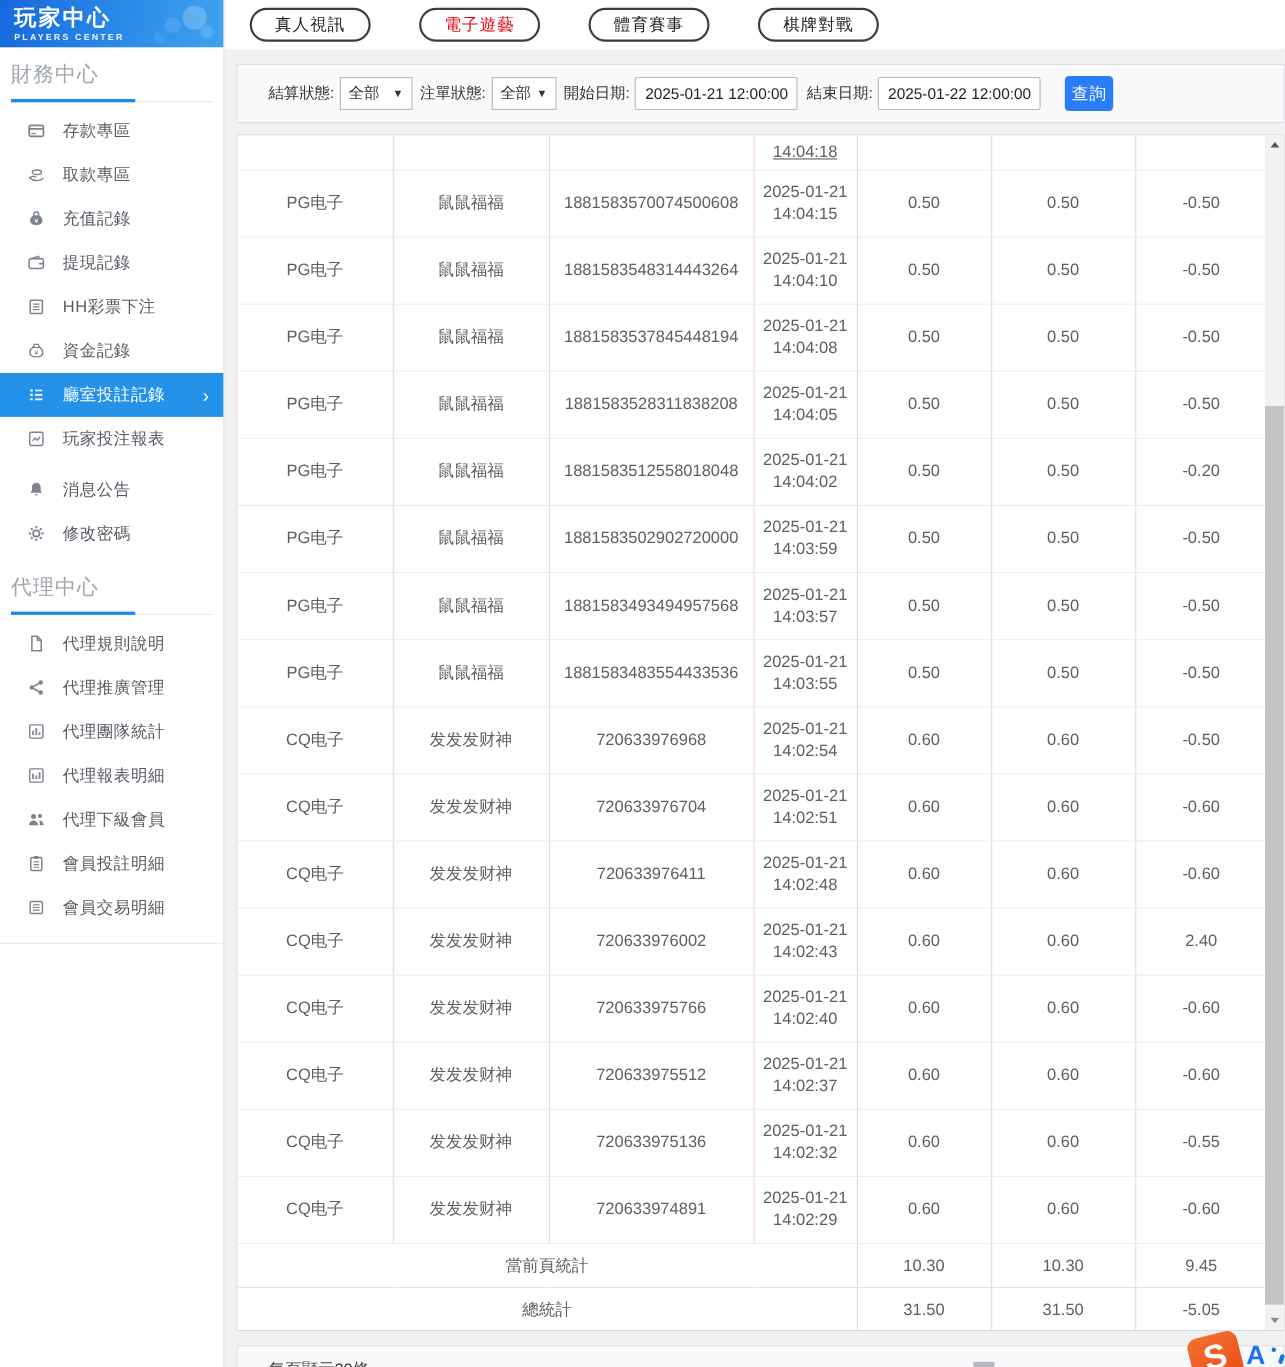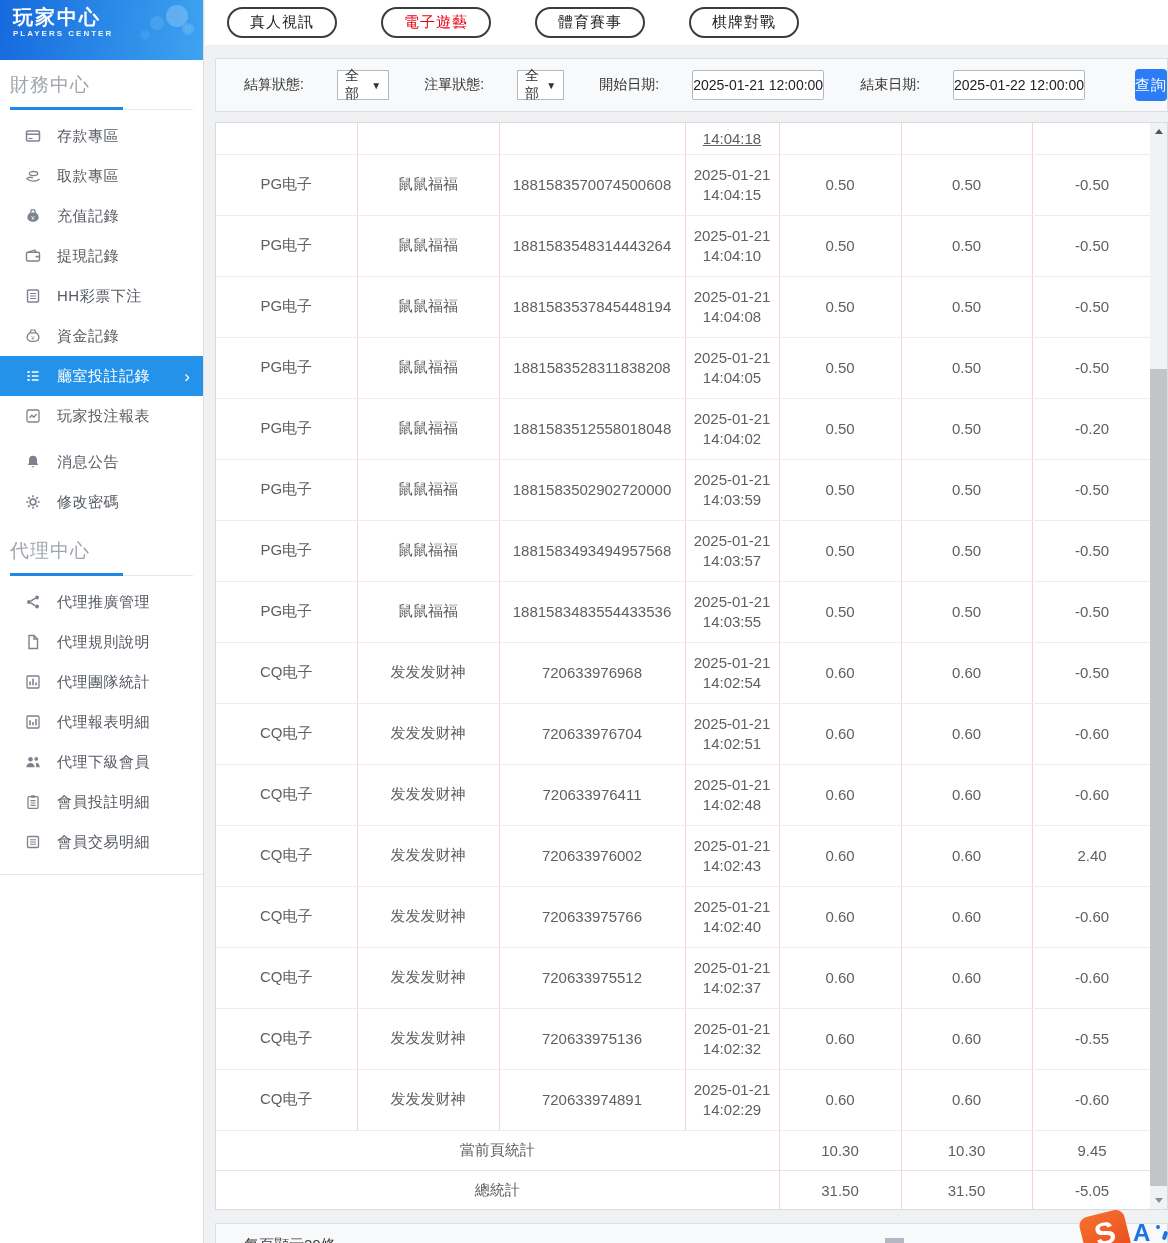--- a/index.html
+++ b/index.html
@@ -1,21 +1,21 @@
 <!DOCTYPE html>
 <html><head>
 <meta charset="utf-8">
 <style>
   * { margin:0; padding:0; box-sizing:border-box; }
   html,body { width:1168px; height:1243px; overflow:hidden; }
   body { font-family:"Liberation Sans","DejaVu Sans",sans-serif; background:#f0f1f3; position:relative; }
 
   
   .sidebar { position:absolute; left:0; top:0; width:204px; height:1243px; background:#fff; border-right:1px solid #dcdfe3; }
-  .brand { height:60px; background:linear-gradient(100deg,#1669dd 0%,#2b8ae8 55%,#3fa3ef 100%); position:relative; padding:5px 11px 0 13px; overflow:hidden; }
+  .brand { height:43px; background:linear-gradient(100deg,#1669dd 0%,#2b8ae8 55%,#3fa3ef 100%); position:relative; padding:5px 11px 0 13px; overflow:hidden; }
   .brand-title { color:#fff; font-size:20px; font-weight:bold; letter-spacing:2px; line-height:24px; }
   .brand-sub { color:#eaf4ff; font-size:8px; letter-spacing:2px; font-weight:bold; }
   .brand-pad-icon { position:absolute; right:4px; top:2px; opacity:.55; }
   .sec-heading { padding:16px 10px 0 10px; }
   .sec-heading.first { padding-top:12px; }
   .sec-title { font-size:19px; color:#a0a6ad; letter-spacing:1px; }
   .sec-underline { position:relative; height:3px; margin-top:9px; }
   .sec-underline::before { content:''; position:absolute; left:0; right:0; bottom:0; height:1px; background:#e6e8eb; }
   .sec-underline::after { content:''; position:absolute; left:0; bottom:0; width:113px; height:3px; background:#1f88e9; }
   .menu-group { padding-top:6px; }
@@ -28,21 +28,21 @@
   .menu-item.active .mi-icon { color:#fff; }
   .mi-chevron { position:absolute; right:13px; color:#fff; font-size:17px; line-height:1; }
   .sidebar-divider { margin-top:12px; border-top:1px solid #e4e6e9; }
 
   
   .main { position:absolute; left:205px; top:0; width:963px; height:1243px; }
   .tabbar { height:46px; background:#fff; border-bottom:1px solid #ebedef; display:flex; align-items:center; padding-left:22px; gap:44px; }
   .pill { height:31px; padding:0 21px; background:#fff; border:2px solid #3c3c3c; border-radius:16px; display:flex; align-items:center; font-size:15px; color:#222; letter-spacing:1px; cursor:pointer; }
   .pill.active { color:#e60012; }
 
-  .filter-panel { margin:12px 0 0 10px; height:54px; background:#f8f9fa; border:1px solid #dcdfe2; display:flex; align-items:center; padding-left:28px; font-size:14px; color:#333;gap:28px; }
+  .filter-panel { margin:12px 0 0 10px; height:54px; background:#f8f9fa; border:1px solid #dcdfe2; display:flex; align-items:center; padding-left:28px; font-size:14px; color:#333; }
   .f-label { margin-right:5px; white-space:nowrap; }
   .f-select { height:30px; background:#fff; border:1px solid #b3b9c0; border-radius:0; display:flex; align-items:center; padding:0 7px; gap:12px; cursor:pointer; margin-right:7px; }
   .f-select.narrow { gap:5px; }
   .f-caret { font-size:10px; color:#333; }
   .f-input { height:30px; width:148px; background:#fff; border:1px solid #b3b9c0; border-radius:2px; display:flex; align-items:center; justify-content:center; font-size:14px; color:#222; margin-right:8px; white-space:nowrap; }
   .search-btn { height:32px; width:44px; margin-left:14px; background:#2b7cf7; color:#fff; font-size:15px; border:none; border-radius:4px; display:flex; align-items:center; justify-content:center; cursor:pointer; letter-spacing:1px; }
 
   
   .table-panel { position:relative; margin:10px 0 0 10px; height:1088px; background:#fff; border:1px solid #d8dbdf; }
   .table-scroll { position:absolute; left:0; top:0; right:17px; bottom:0; overflow:hidden; }
@@ -205,36 +205,36 @@
         </div>
       </div>
       <div class="sec-heading">
         <div class="sec-title">代理中心</div>
         <div class="sec-underline"></div>
       </div>
       <div class="menu-group">
         <div class="menu-item">
           <span class="mi-icon">
             <svg viewBox="0 0 16 16">
+              <path d="M4 1.5h5l3.5 3.5v9.5H4z" stroke="currentColor" fill="none" stroke-width="1.4"></path>
+              <path d="M9 1.5V5h3.5" stroke="currentColor" fill="none" stroke-width="1.4"></path>
+            </svg>
+          </span>
+          <span class="mi-label">代理規則說明</span>
+        </div>
+        <div class="menu-item">
+          <span class="mi-icon">
+            <svg viewBox="0 0 16 16">
               <circle cx="12" cy="3.5" r="2" fill="currentColor"></circle>
               <circle cx="4" cy="8" r="2" fill="currentColor"></circle>
               <circle cx="12" cy="12.5" r="2" fill="currentColor"></circle>
               <path d="M5.8 7l4.4-2.6M5.8 9l4.4 2.6" stroke="currentColor" fill="none" stroke-width="1.5"></path>
             </svg>
           </span>
           <span class="mi-label">代理推廣管理</span>
-        </div>
-        <div class="menu-item">
-          <span class="mi-icon">
-            <svg viewBox="0 0 16 16">
-              <path d="M4 1.5h5l3.5 3.5v9.5H4z" stroke="currentColor" fill="none" stroke-width="1.4"></path>
-              <path d="M9 1.5V5h3.5" stroke="currentColor" fill="none" stroke-width="1.4"></path>
-            </svg>
-          </span>
-          <span class="mi-label">代理規則說明</span>
         </div>
         <div class="menu-item">
           <span class="mi-icon">
             <svg viewBox="0 0 16 16">
               <rect x="2" y="2" width="12" height="12" rx="1" stroke="currentColor" fill="none" stroke-width="1.3"></rect>
               <path d="M5 11.2V7.4M8 11.2V4.8M11 11.2V8.6" stroke="currentColor" fill="none" stroke-width="1.6"></path>
             </svg>
           </span>
           <span class="mi-label">代理團隊統計</span>
         </div>

